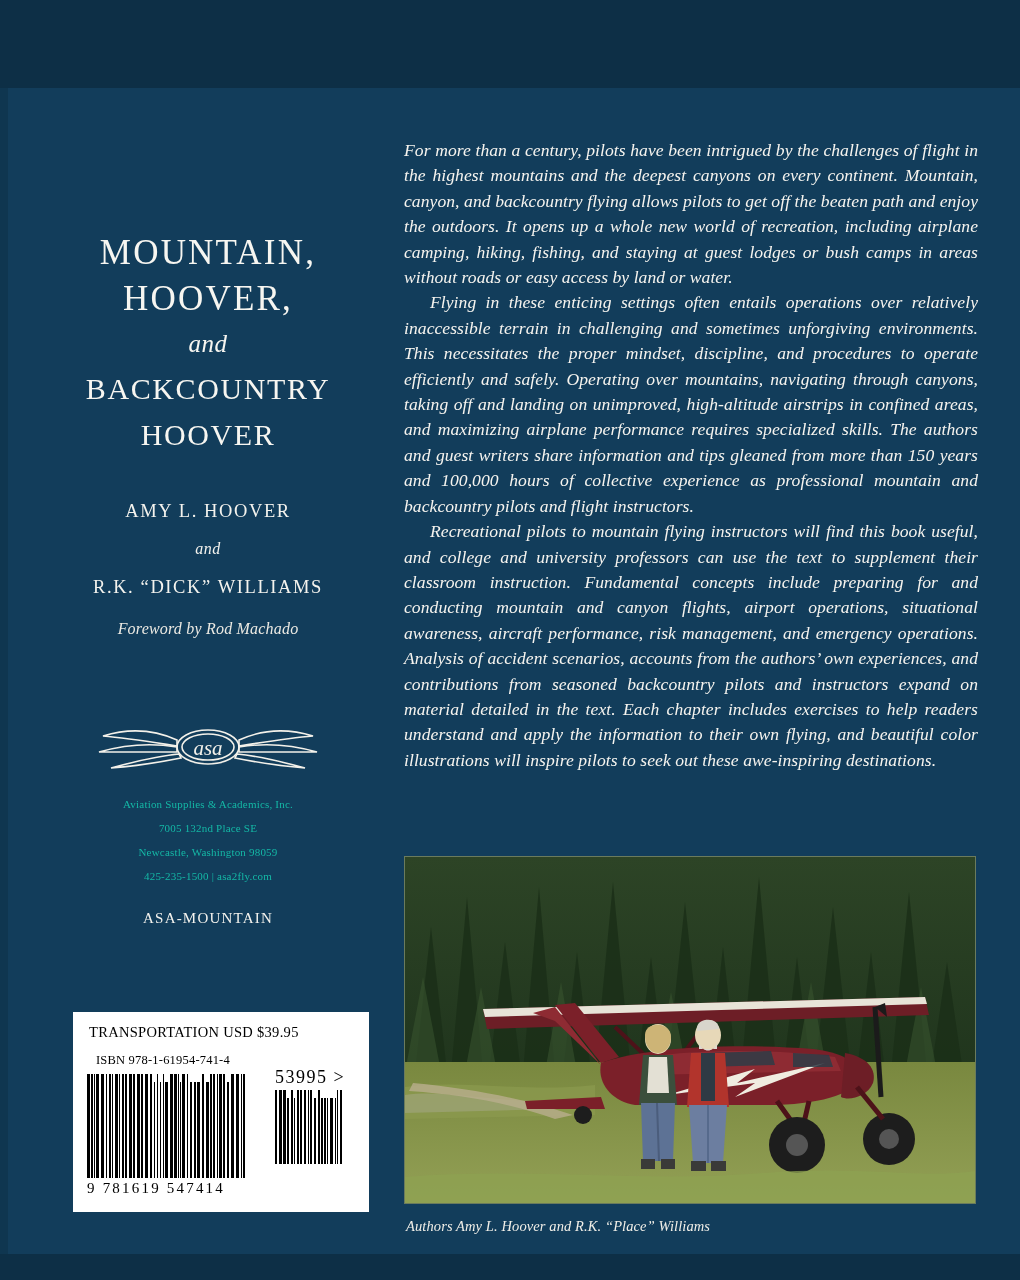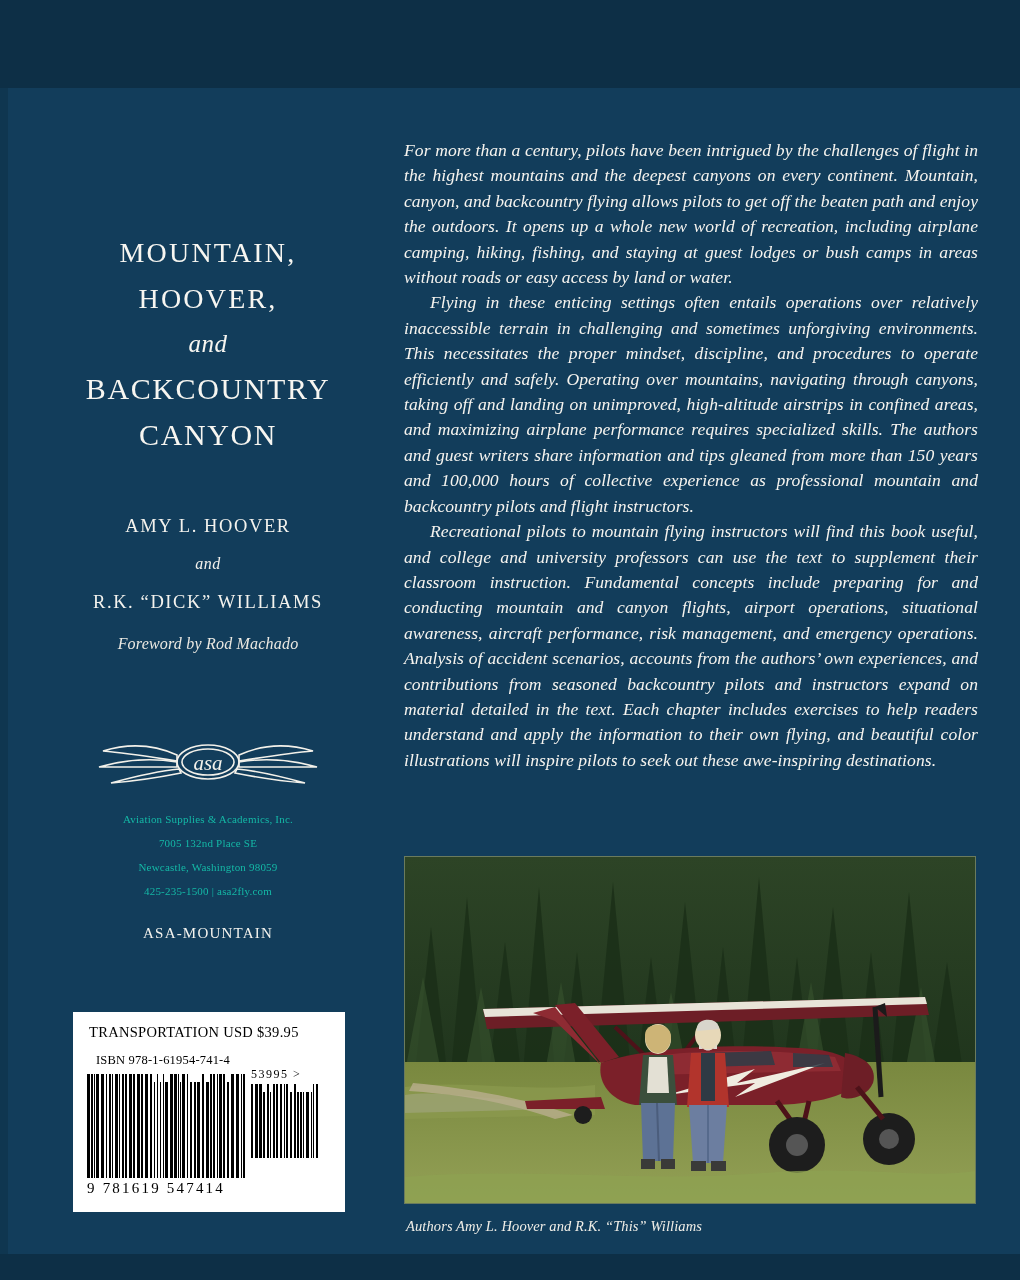--- a/index.html
+++ b/index.html
@@ -46,39 +46,39 @@
   .left-col {
     position: absolute;
     left: 40px;
     top: 230px;
     width: 336px;
     text-align: center;
     color: #f4f3ee;
   }
   .title-line {
     font-family: "Liberation Serif", serif;
-    font-size: 28px;
+    font-size: 35px;
     letter-spacing: 2.2px;
     line-height: 46px;
     color: #f7f6f1;
     font-weight: normal;
   }
   .title-and {
     font-size: 25px;
     font-style: italic;
     letter-spacing: 0.5px;
     line-height: 44px;
     color: #f7f6f1;
   }
   .title-line.small {
     font-size: 30px;
     letter-spacing: 1.6px;
   }
   .authors {
-    margin-top: 51px;
+    margin-top: 36px;
     font-size: 18.5px;
     letter-spacing: 1.6px;
     line-height: 34px;
     color: #f4f3ee;
   }
   .authors .and {
     font-style: italic;
     font-size: 16px;
     letter-spacing: 0.5px;
     display: block;
@@ -116,20 +116,21 @@
   
   .barcode-box {
     position: absolute;
     left: 73px;
     top: 1012px;
     width: 272px;
     height: 200px;
     background: #ffffff;
     color: #000;
     font-family: "Liberation Sans", sans-serif;
+    padding-left: 24px;
   }
   .bc-price {
     position: absolute;
     top: 12px; left: 16px;
     font-size: 14.5px;
     font-family: "Liberation Serif", serif;
     letter-spacing: 0.3px;
     white-space: nowrap;
   }
   .bc-isbn {
@@ -140,21 +141,21 @@
     letter-spacing: 0.2px;
   }
   .bc-small-wrap {
     position: absolute;
     right: 8px;
     top: 55px;
     width: 86px;
     text-align: left;
   }
   .bc-small-digits {
-    font-size: 12px;
+    font-size: 18px;
     font-family: "Liberation Serif", serif;
     letter-spacing: 1.5px;
     margin-bottom: 2px;
   }
   .bars {
     display: flex;
     align-items: flex-end;
     height: 74px;
   }
   .bars span { display: block; background: #000; }
@@ -222,21 +223,21 @@
   <div class="left-edge"></div>
   <div class="bottom-band"></div>
 
   <div class="left-col">
 
     <div>
       <div class="title-line">MOUNTAIN,</div>
       <div class="title-line">HOOVER,</div>
       <div class="title-and">and</div>
       <div class="title-line small">BACKCOUNTRY</div>
-      <div class="title-line small">CANYON</div>
+      <div class="title-line small">HOOVER</div>
     </div>
 
     <div class="authors">
       <div>AMY L. HOOVER</div>
       <span class="and">and</span>
       <div>R.K. “DICK” WILLIAMS</div>
     </div>
 
     <div class="foreword">Foreword by Rod Machado</div>
 
@@ -461,15 +462,15 @@
         <path d="M284 248 L322 248 L318 306 L288 306 Z" fill="#6c7ea0"></path>
         <path d="M303 248 L303 306" stroke="#566a8c" stroke-width="2"></path>
         <rect x="286" y="304" width="15" height="10" fill="#3a3a38"></rect>
         <rect x="306" y="304" width="15" height="10" fill="#3a3a38"></rect>
       </g>
 
       <path d="M0 320 C120 310, 240 326, 360 316 C450 308, 520 322, 570 314 L570 346 L0 346 Z" fill="#8ea152" opacity="0.75"></path>
     </svg>
   </div>
 
-  <div class="caption">Authors Amy L. Hoover and R.K. “This” Williams</div>
+  <div class="caption">Authors Amy L. Hoover and R.K. “Place” Williams</div>
 
 </div>
 
 </body></html>

